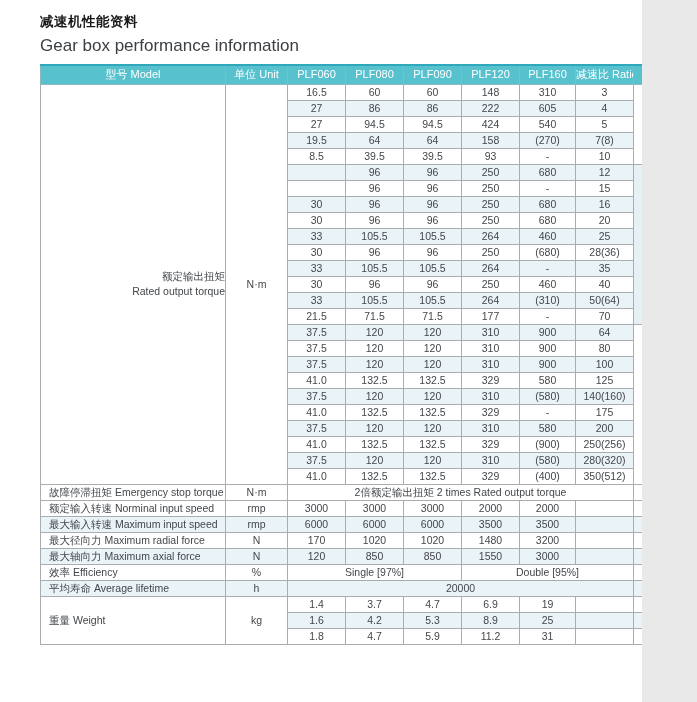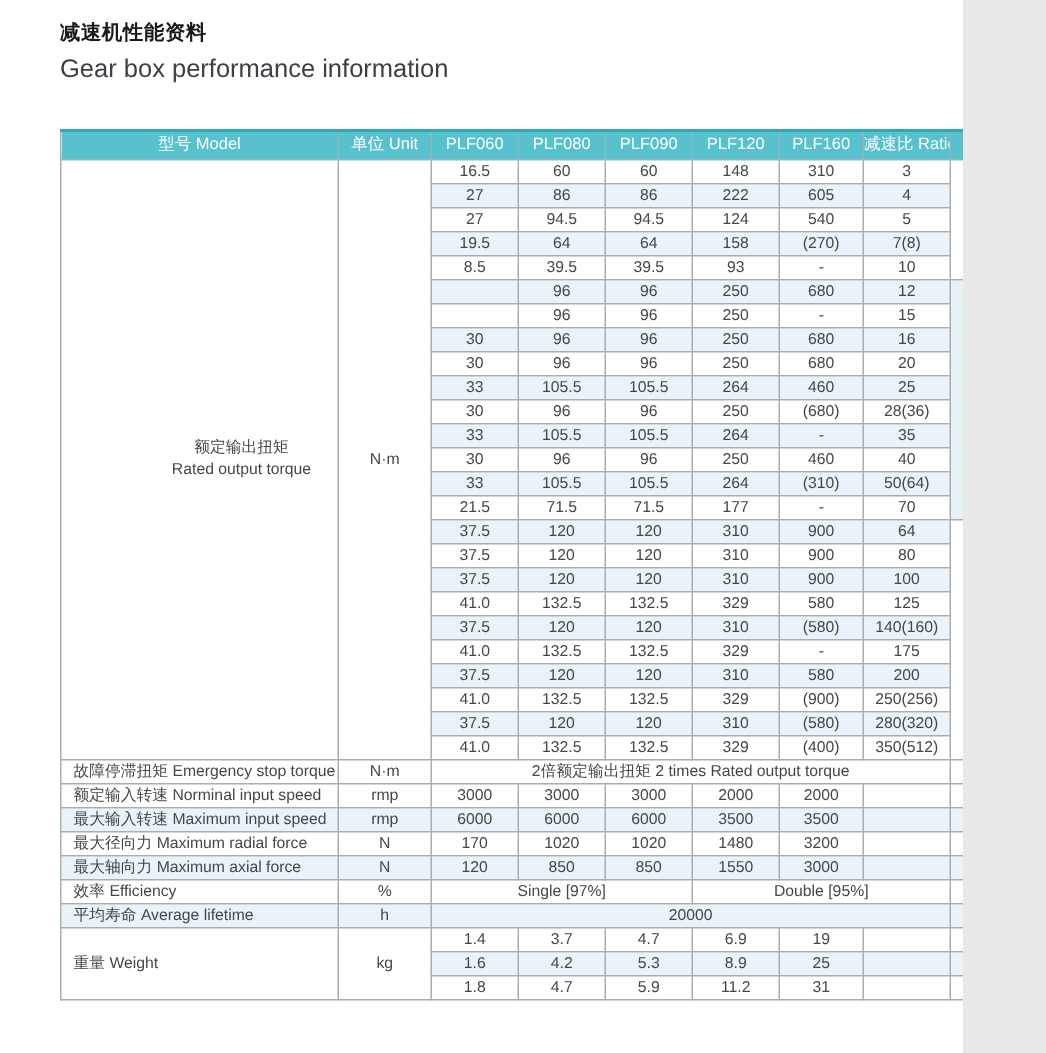--- a/index.html
+++ b/index.html
@@ -6,40 +6,40 @@
   html,body { background:#e9e9e9; }
   .page {
     position:relative; width:642px; height:702px; background:#ffffff;
     overflow:hidden; font-family:"Liberation Sans","DejaVu Sans",sans-serif;
     color:#3c4044;
   }
   .doc-header { position:absolute; left:40px; top:13px; }
   .doc-title { font-size:13.5px; font-weight:bold; color:#1a1a1a; letter-spacing:0.5px; }
   .doc-subtitle { font-size:17px; color:#3c4044; margin-top:5px; }
   .perf-table {
-    position:absolute; left:40px; top:86px;
+    position:absolute; left:40px; top:64px;
     border-collapse:collapse; table-layout:fixed; width:652px;
     font-size:10.5px;
   }
   .perf-table th, .perf-table td {
     border:1px solid #a8adb0; text-align:center; vertical-align:middle;
     padding:0; height:16px; line-height:15px; overflow:hidden; white-space:nowrap;
     color:#43474b;
   }
   .perf-table thead th {
     background:#57c1ce; color:#ffffff; font-weight:normal; font-size:11px;
     height:19px; border-top:2px solid #30a8bb; border-color:#8fb6ba;
     border-top-color:#30a8bb;
   }
   .alt td { background:#eaf3f7; }
   .cell-white { background:#ffffff !important; }
   .cell-alt { background:#e6f1f6 !important; }
   .label-cell { text-align:left !important; padding-left:8px !important; }
   .torque-label { line-height:15px; }
-  .torque-label div { text-align:center;margin-left:48px; }
+  .torque-label div { text-align:right;margin-left:48px; }
   .fab {
     position:absolute; left:674px; top:615px; width:52px; height:52px;
     border-radius:50%; background:rgba(134,139,143,0.85); cursor:pointer;
   }
   .fab svg { position:absolute; left:0; top:0; }
 </style>
 </head>
 <body>
 
 <div class="page">
@@ -96,21 +96,21 @@
           <td>86</td>
           <td>86</td>
           <td>222</td>
           <td>605</td>
           <td>4</td>
         </tr>
         <tr>
           <td>27</td>
           <td>94.5</td>
           <td>94.5</td>
-          <td>124</td>
+          <td>424</td>
           <td>540</td>
           <td>5</td>
         </tr>
         <tr class="alt">
           <td>19.5</td>
           <td>64</td>
           <td>64</td>
           <td>158</td>
           <td>(270)</td>
           <td>7(8)</td>

